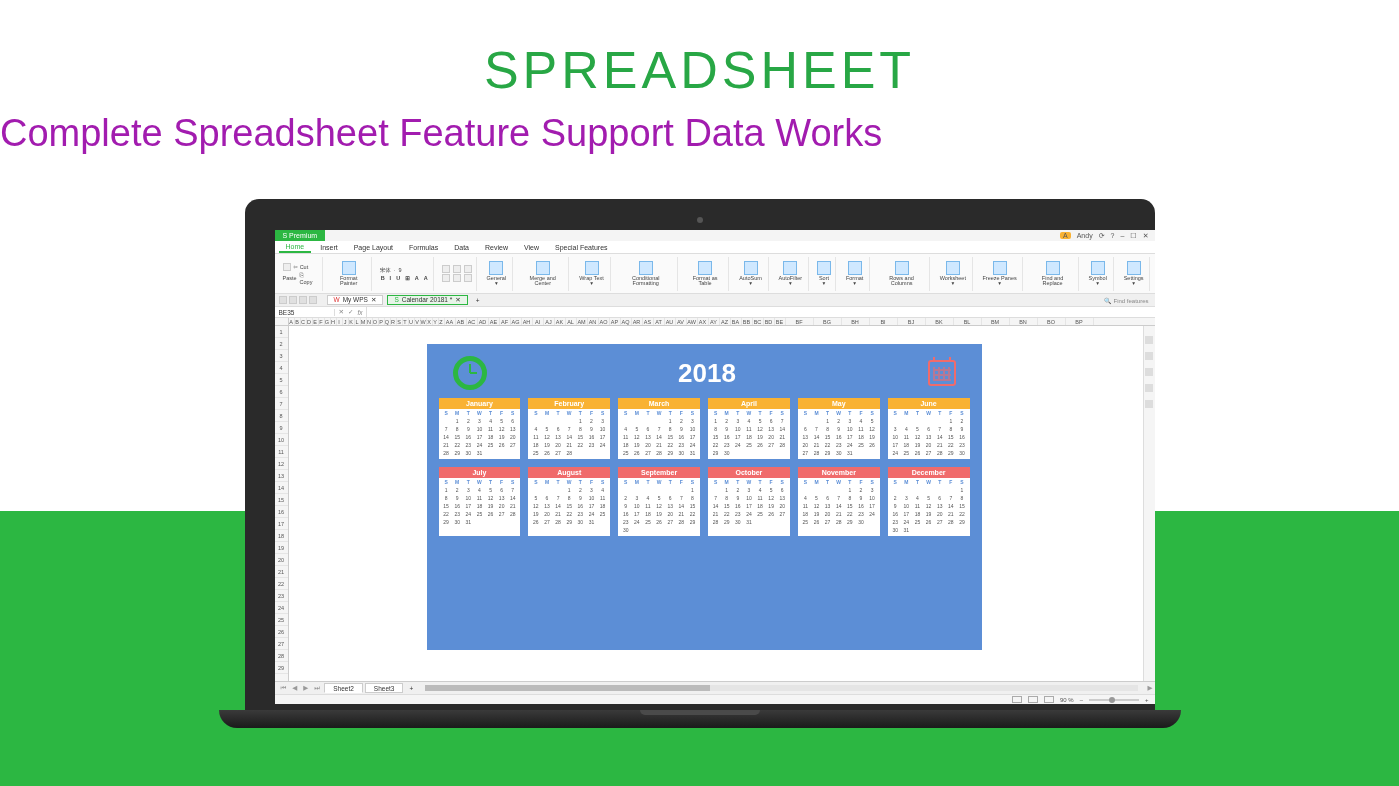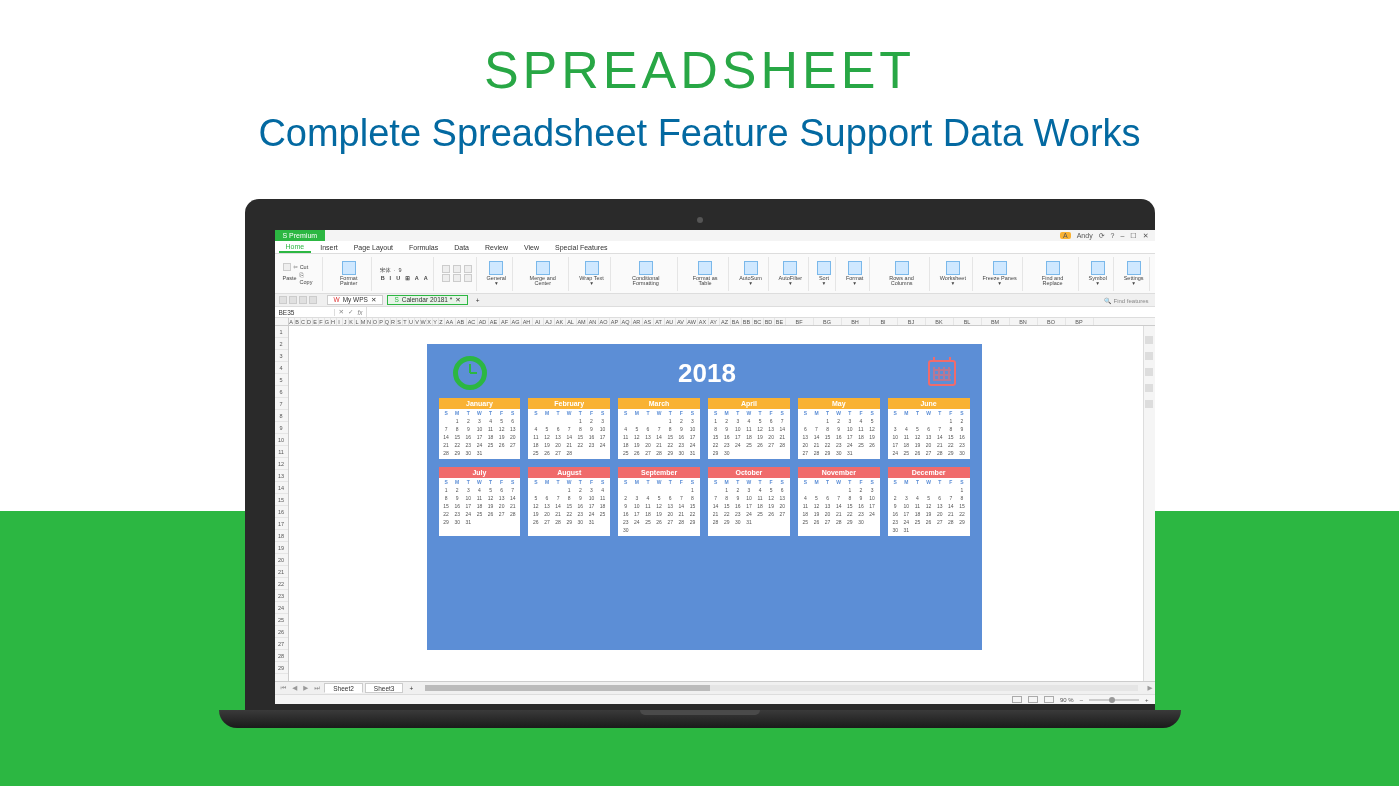--- a/index.html
+++ b/index.html
@@ -1,18 +1,18 @@
 <!DOCTYPE html>
 <html><head>
 <meta charset="utf-8">
 <style>
 * { margin: 0; padding: 0; box-sizing: border-box; }
 body { font-family: -apple-system, Arial, sans-serif; background: #fff; width: 1399px; height: 786px; overflow: hidden; position: relative; }
 .hero-title { text-align: center; font-size: 52px; font-weight: 400; color: #28a745; letter-spacing: 4px; margin-top: 40px; }
-.hero-sub { text-align: center; font-size: 38px; color: #0369a1; margin-top: 12px; font-weight: 300; }
+.hero-sub { text-align: left; font-size: 38px; color: #a21caf; margin-top: 12px; font-weight: 300; }
 .green-band { position: absolute; left: 0; right: 0; top: 511px; bottom: 0; background: #2cb742; }
 
 .laptop { position: absolute; left: 50%; transform: translateX(-50%); top: 199px; width: 910px; }
 .bezel { background: #2a2a2a; border-radius: 14px 14px 0 0; padding: 31px 30px 8px; position: relative; }
 .cam { position: absolute; top: 18px; left: 50%; width: 6px; height: 6px; background: #555; border-radius: 50%; transform: translateX(-50%); }
 .screen { background: #fff; width: 880px; height: 472px; font-size: 7px; color: #333; }
 .base { height: 18px; background: linear-gradient(#3a3a3a,#1a1a1a); border-radius: 0 0 18px 18px; margin: 0 -26px; position: relative; }
 .base::after { content:""; position:absolute; top:0; left:50%; width:120px; height:5px; background:#4a4a4a; transform:translateX(-50%); border-radius:0 0 6px 6px; }
 
 .titlebar { height: 11px; background: #f4f4f4; display: flex; align-items: center; }

